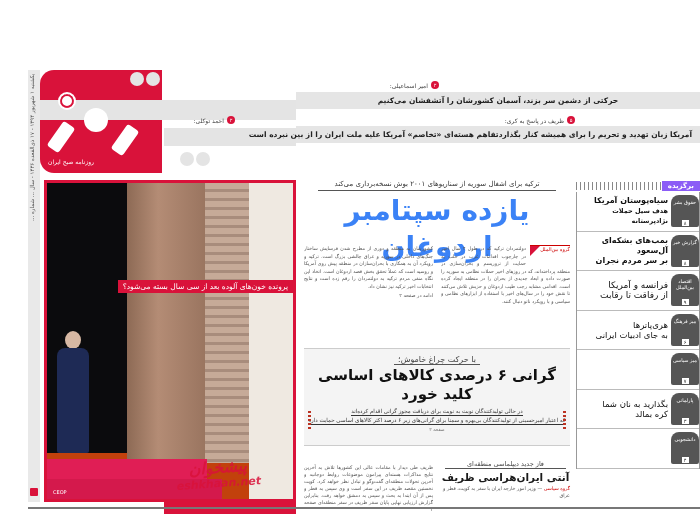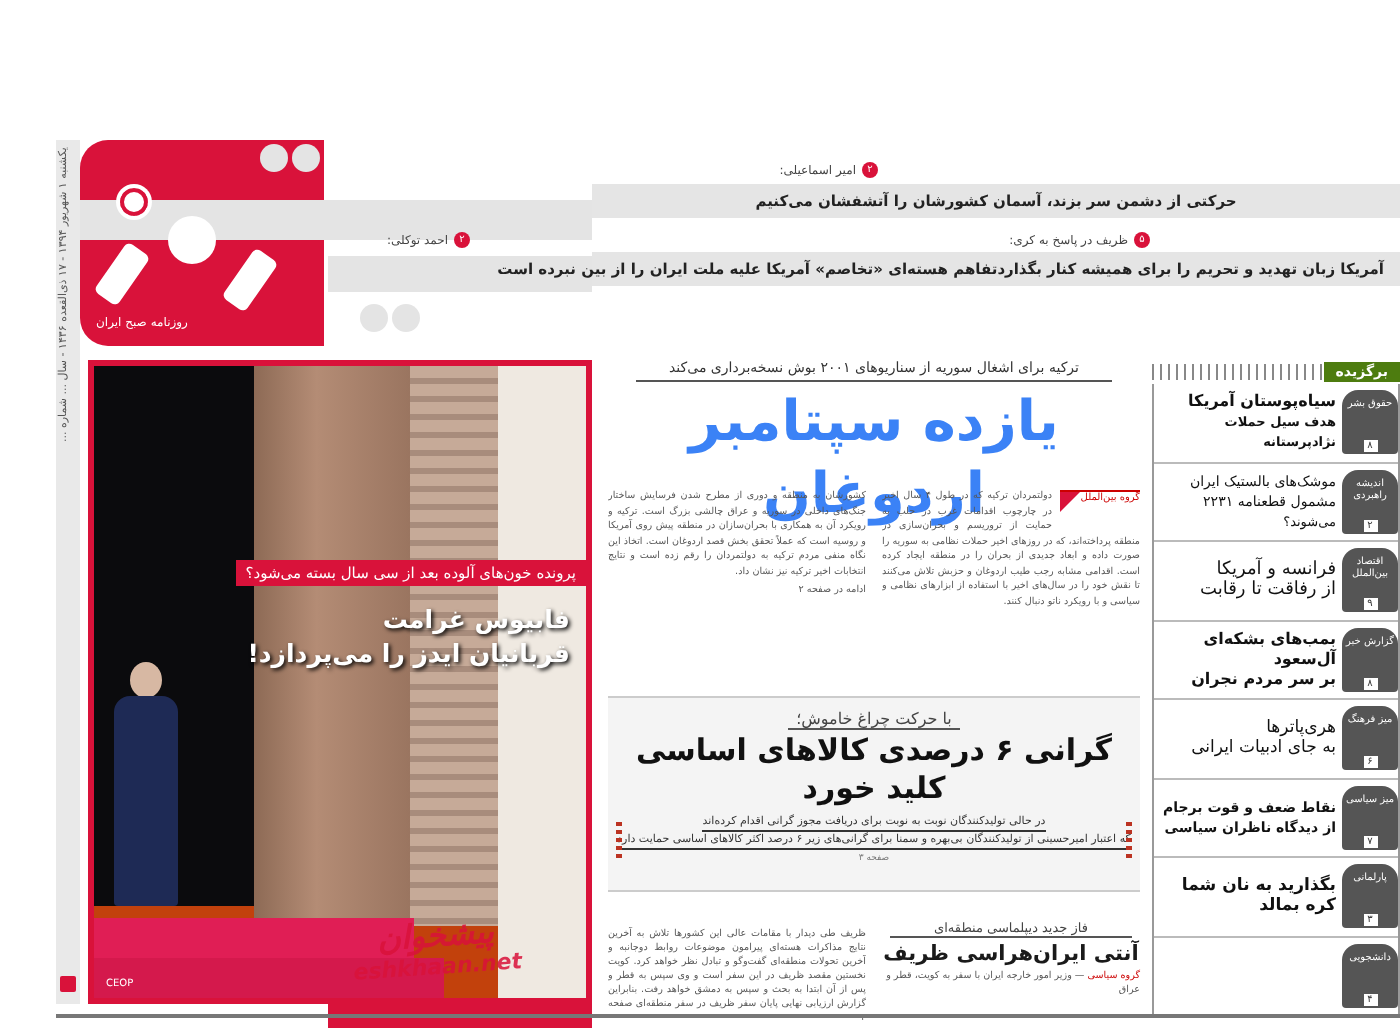--- a/index.html
+++ b/index.html
@@ -68,21 +68,21 @@
   .box3 .col-head .kick { font-size: 6.5px; color: #444; text-align: center; border-bottom: 1px solid #555; margin: 8px 4px 0; }
   .box3 .col-head .head { font-size: 10.5px; font-weight: bold; text-align: center; margin-top: 2px; }
   .box3 .col-head .small { font-size: 4.8px; color: #555; line-height: 7px; margin-top: 2px; }
   .watermark { position: absolute; left: 176px; top: 458px; font-size: 11px; font-weight: bold; color: #d9123a; direction: ltr; opacity: 0.85; font-style: italic; transform: rotate(-4deg); }
   .watermark .fa { font-size: 16px; display: block; text-align: center; direction: rtl; }
 
   
   .right { position: absolute; left: 576px; top: 180px; width: 124px; height: 330px; }
   .right-header { height: 12px; display: flex; align-items: center; }
   .right-header .stripes { flex: 1; height: 8px; background: repeating-linear-gradient(90deg,#888 0 1px,transparent 1px 4px); }
-  .right-header .tag { background: #4d7c0f; color: #fff; font-size: 7px; font-weight: bold; padding: 0 6px; height: 10px; line-height: 10px; }
+  .right-header .tag { background: #8b5cf6; color: #fff; font-size: 7px; font-weight: bold; padding: 0 6px; height: 10px; line-height: 10px; }
   .right-list { border-right: 1px solid #999; border-left: 1px solid #999; }
   .right-item { height: 39.5px; display: flex; align-items: center; border-bottom: 1px solid #bbb; padding-left: 2px; }
   .right-item .badge { width: 28px; height: 32px; background: #555; border-radius: 8px 8px 2px 2px; color: #fff; font-size: 5px; text-align: center; display: flex; flex-direction: column; justify-content: space-between; align-items: center; padding: 4px 1px 1px; margin-left: 3px; flex-shrink: 0; }
   .right-item .badge .pg { background: #fff; color: #333; width: 7px; height: 6px; font-size: 5px; line-height: 6px; }
   .right-item .txt { flex: 1; font-size: 8px; line-height: 10px; font-weight: bold; color: #111; text-align: right; }
   .right-item .txt.light { font-weight: normal; }
   .right-item .sub { font-size: 6.5px; display: block; }
   .bottom-rule { position: absolute; left: 28px; top: 507px; width: 672px; height: 2px; background: #777; }
 </style>
 </head>
@@ -135,24 +135,20 @@
   <div class="photo">
     <div class="dark"></div>
     <div class="door"></div>
     <div class="column"></div>
     <div class="wall"></div>
     <div class="figure-head"></div>
     <div class="figure-body"></div>
     <div class="carpet1"></div>
     <div class="carpet2"></div>
     <div class="kicker">پرونده خون‌های آلوده بعد از سی سال بسته می‌شود؟</div>
-    <div class="headline">
-      <div>فابیوس غرامت</div>
-      <div>قربانیان ایدز را می‌پردازد!</div>
-    </div>
     <div class="credit">CEOP</div>
   </div>
 
   <div class="center">
     <div class="supra">ترکیه برای اشغال سوریه از سناریوهای ۲۰۰۱ بوش نسخه‌برداری می‌کند</div>
     <div class="main-head">یازده سپتامبر اردوغان</div>
 
     <div class="body-cols">
       <div class="body-col">
         <span class="byline-box"><span class="tri"></span><span>گروه بین‌الملل</span></span>
@@ -205,59 +201,51 @@
     <div class="right-list">
       <div class="right-item">
         <div class="badge">
             <span>حقوق بشر</span>
             <span class="pg">۸</span>
           </div>
         <div class="txt"><span>سیاه‌پوستان آمریکا</span><span class="sub">هدف سیل حملات نژادپرستانه</span></div>
       </div>
       <div class="right-item">
         <div class="badge">
-            <span>اندیشه راهبردی</span>
-            <span class="pg">۲</span>
-          </div>
-        <div class="txt light" style="font-size:7px;"><span>موشک‌های بالستیک ایران مشمول قطعنامه ۲۲۳۱</span><span class="sub">می‌شوند؟</span></div>
+            <span>گزارش خبر</span>
+            <span class="pg">۸</span>
+          </div>
+        <div class="txt"><span>بمب‌های بشکه‌ای آل‌سعود</span><span class="sub" style="font-size:8px;">بر سر مردم نجران</span></div>
       </div>
       <div class="right-item">
         <div class="badge">
             <span>اقتصاد بین‌الملل</span>
             <span class="pg">۹</span>
           </div>
         <div class="txt light" style="font-size:9px;"><span>فرانسه و آمریکا</span><span class="sub" style="font-size:9px;">از رفاقت تا رقابت</span></div>
       </div>
       <div class="right-item">
         <div class="badge">
-            <span>گزارش خبر</span>
-            <span class="pg">۸</span>
-          </div>
-        <div class="txt"><span>بمب‌های بشکه‌ای آل‌سعود</span><span class="sub" style="font-size:8px;">بر سر مردم نجران</span></div>
-      </div>
-      <div class="right-item">
-        <div class="badge">
             <span>میز فرهنگ</span>
             <span class="pg">۶</span>
           </div>
         <div class="txt light" style="font-size:8.5px;"><span>هری‌پاترها</span><span class="sub" style="font-size:8.5px;">به جای ادبیات ایرانی</span></div>
       </div>
       <div class="right-item">
         <div class="badge">
             <span>میز سیاسی</span>
             <span class="pg">۷</span>
           </div>
-        <div class="txt" style="font-size:7px;"><span>نقاط ضعف و قوت برجام</span><span class="sub" style="font-size:7px;">از دیدگاه ناظران سیاسی</span></div>
       </div>
       <div class="right-item">
         <div class="badge">
             <span>پارلمانی</span>
             <span class="pg">۳</span>
           </div>
-        <div class="txt light" style="font-size:8.5px;font-weight:bold;"><span>بگذارید به نان شما</span><span class="sub" style="font-size:8.5px;">کره بمالد</span></div>
+        <div class="txt light" style="font-size:8.5px;"><span>بگذارید به نان شما</span><span class="sub" style="font-size:8.5px;">کره بمالد</span></div>
       </div>
       <div class="right-item">
         <div class="badge">
             <span>دانشجویی</span>
             <span class="pg">۴</span>
           </div>
       </div>
     </div>
   </div>
 

